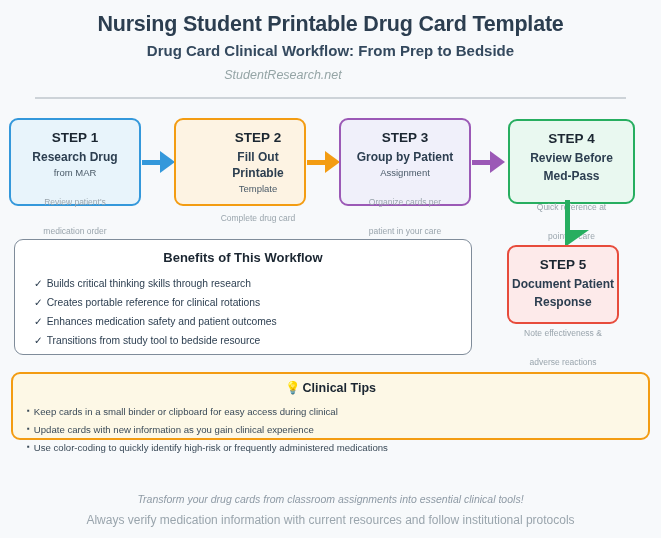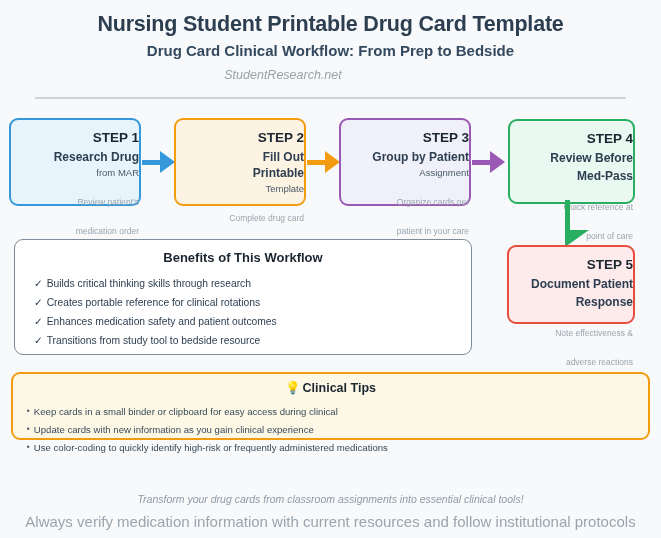--- a/index.html
+++ b/index.html
@@ -56,21 +56,21 @@
     height: 2px;
     background: #cdd3d8;
   }
 
   
   .step {
     position: absolute;
     box-sizing: border-box;
     border-radius: 9px;
     border: 2px solid #0369a1;
-    text-align: right;
+    text-align: center;
     padding-top: 9px;
   }
   .step .step-num {
     font-size: 13.5px;
     font-weight: bold;
     color: #1b2631;
     line-height: 18px;
   }
   .step .step-title {
     font-size: 12px;
@@ -93,21 +93,21 @@
   }
 
   #step-1 { left: 9px;   top: 118px; width: 132px; height: 88px;
             border-color: #3498db; background: #e8f4fb; }
   #step-2 { left: 174px; top: 118px; width: 132px; height: 88px;
             border-color: #f39c12; background: #fdf3e3; padding-left: 36px; }
   #step-3 { left: 339px; top: 118px; width: 132px; height: 88px;
             border-color: #9b59b6; background: #f0f0fa; }
   #step-4 { left: 508px; top: 119px; width: 127px; height: 85px;
             border-color: #27ae60; background: #e9f8f0; }
-  #step-5 { left: 507px; top: 245px; width: 128px; height: 79px;
+  #step-5 { left: 507px; top: 245px; width: 112px; height: 79px;
             border-color: #e74c3c; background: #fdeaea; }
 
   
   .arrow-h {
     position: absolute;
     height: 22px;
     top: 151px;
   }
   .arrow-h .shaft {
     position: absolute;
@@ -233,21 +233,21 @@
     text-align: center;
     font-size: 10.5px;
     font-style: italic;
     color: #8e9aa5;
   }
   .footer-sub {
     position: absolute;
     left: 0; top: 513px;
     width: 661px;
     text-align: center;
-    font-size: 15px;
+    font-size: 12px;
     color: #9aa5ad;
   }
 </style>
 </head>
 <body>
 
 <div class="page">
 
   <div class="title">Nursing Student Printable Drug Card Template</div>
   <div class="subtitle">Drug Card Clinical Workflow: From Prep to Bedside</div>

